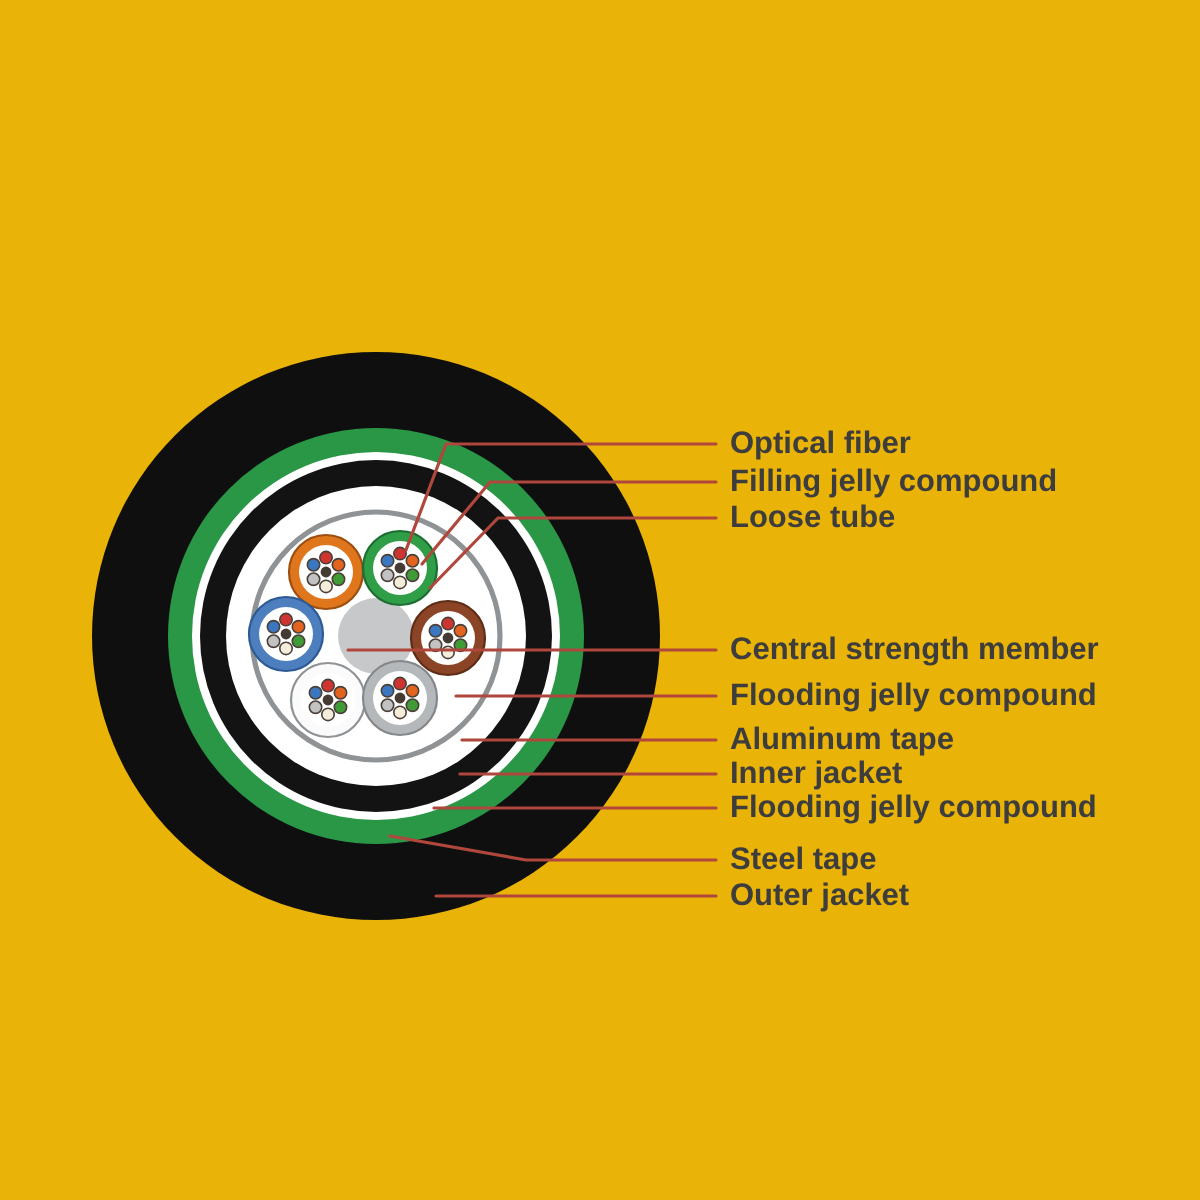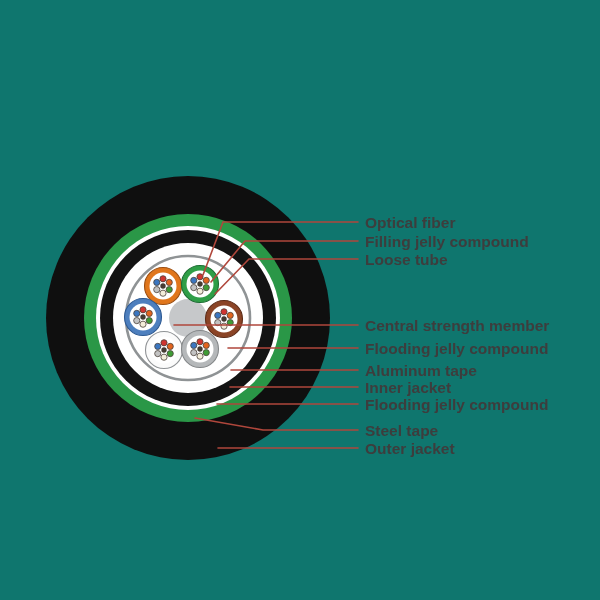--- a/index.html
+++ b/index.html
@@ -1,16 +1,16 @@
 <!DOCTYPE html>
 <html><head>
 <meta charset="utf-8">
 <style>
   html,body{margin:0;padding:0;background:#ffffff;}
-  .page{position:relative;width:600px;height:600px;background:#0f766e;overflow:hidden;
+  .page{position:relative;width:600px;height:600px;background:#eab308;overflow:hidden;
         font-family:"Liberation Sans","DejaVu Sans",sans-serif;}
   svg{position:absolute;left:0;top:0;}
   text.callout-label{fill:#3d3d3d;font-size:15.5px;font-weight:600;
         font-family:"Liberation Sans","DejaVu Sans",sans-serif;}
 </style>
 </head>
 <body>
 
 <div class="page">
   <svg id="diagram" width="600" height="600" viewBox="0 0 600 600">

